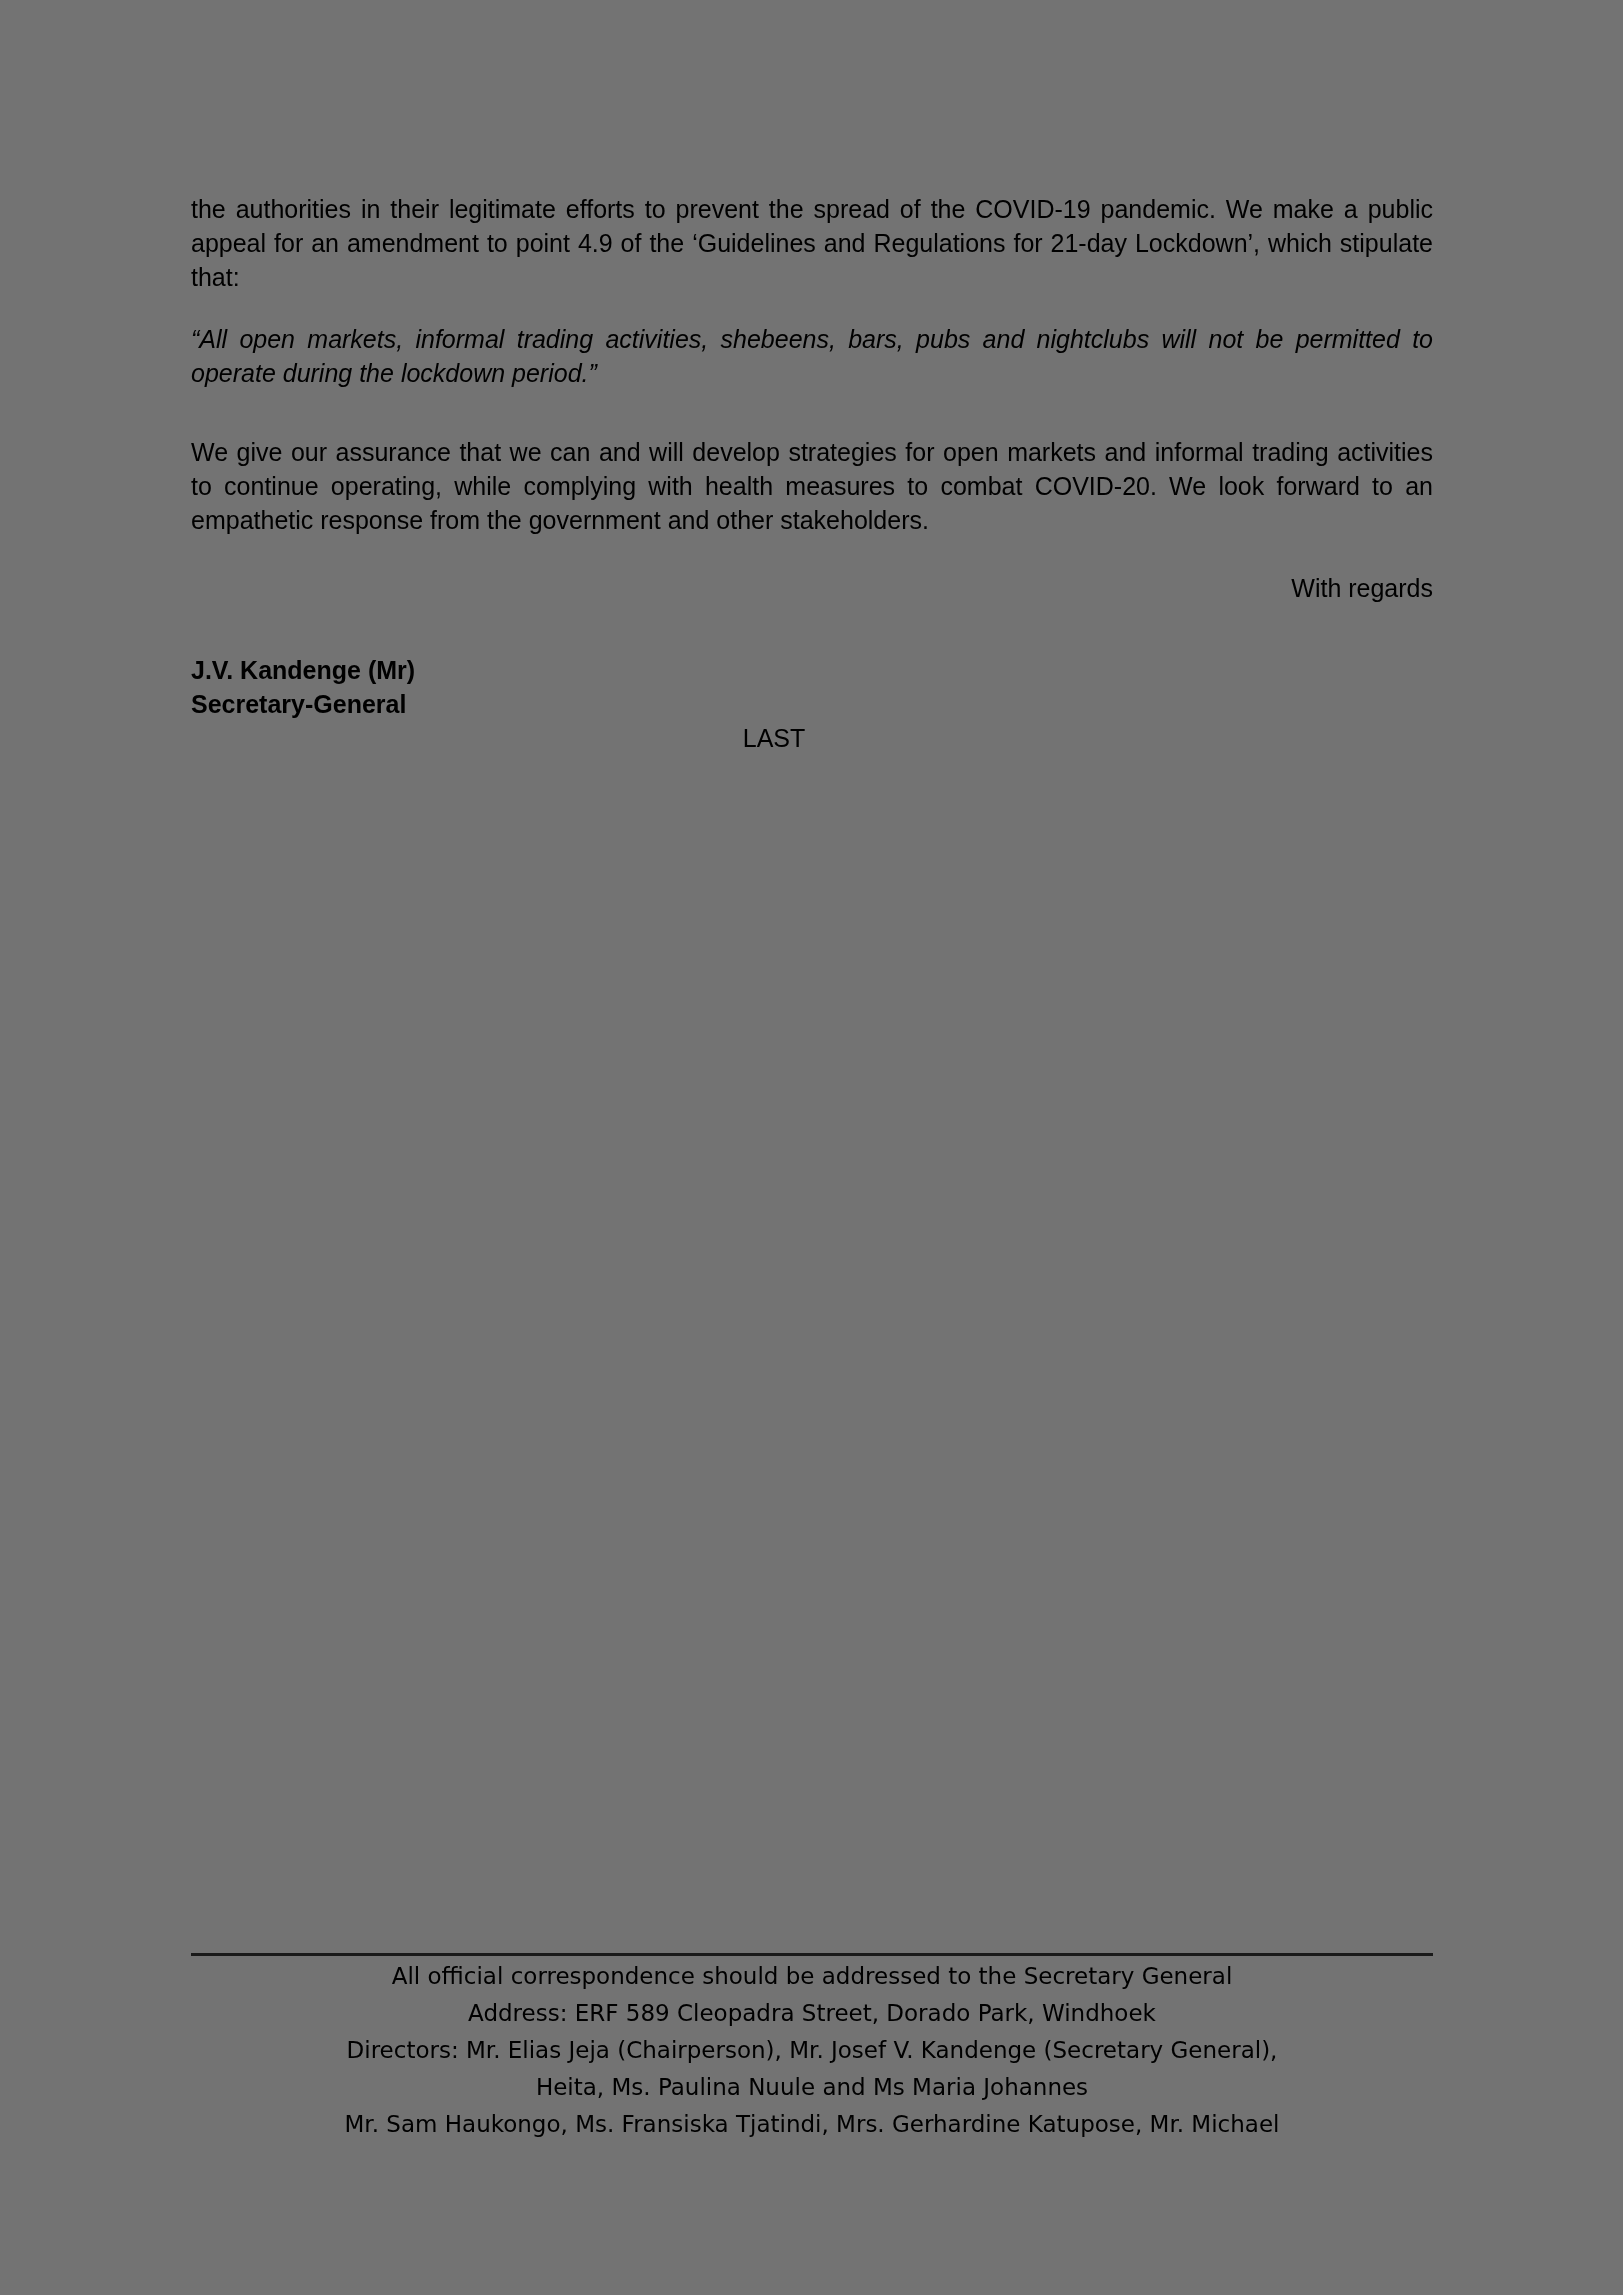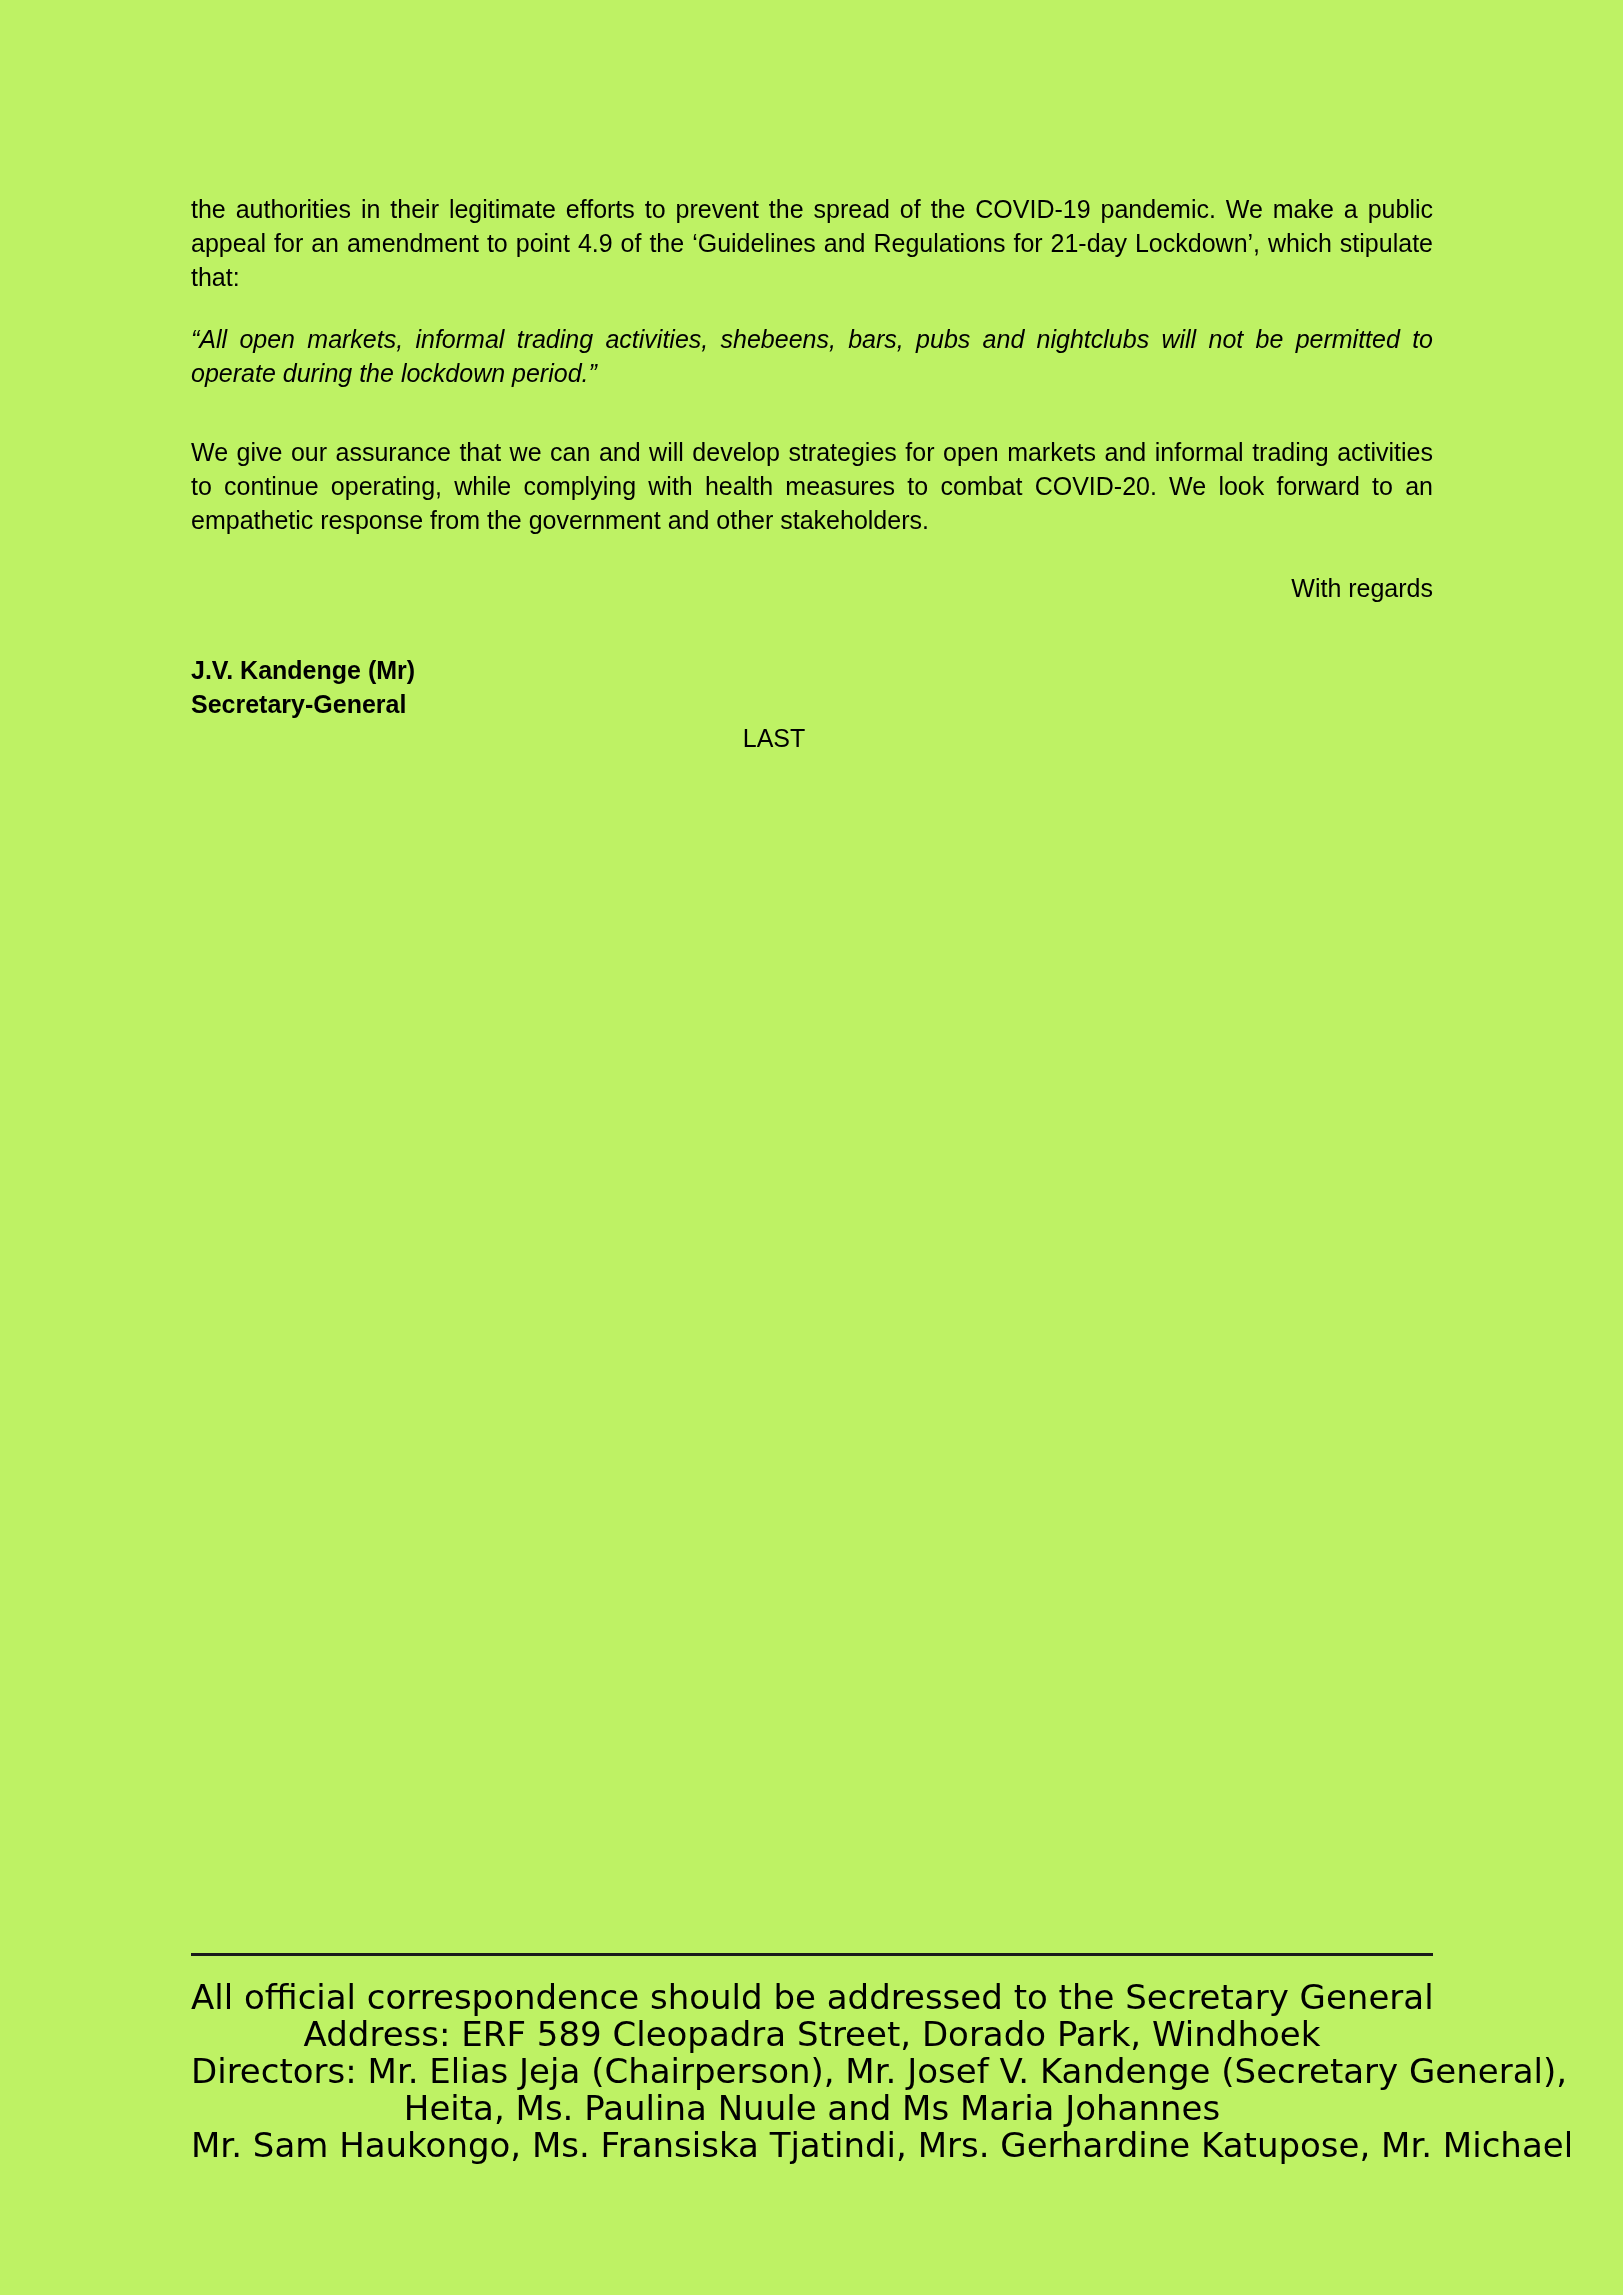--- a/index.html
+++ b/index.html
@@ -11,21 +11,21 @@
     width: 1623px;
     height: 2295px;
     position: relative;
     overflow: hidden;
     font-family: "Liberation Sans", sans-serif;
     color: #000000;
   }
   .page {
     position: absolute;
     inset: 0;
-    background: #bef264;
+    background: #737373;
   }
   .content {
     position: absolute;
     left: 191px;
     top: 0;
     width: 1242px;
     padding-top: 192px;
     font-size: 25px;
     line-height: 34px;
   }
@@ -65,23 +65,23 @@
   .ends-line span {
     position: relative;
     left: -38px;
   }
   .footer {
     position: absolute;
     left: 191px;
     top: 1953px;
     width: 1242px;
     border-top: 3.1px solid #1a1a1a;
-    padding-top: 23px;
+    padding-top: 2px;
     font-family: "DejaVu Sans", sans-serif;
-    font-size: 34px;
+    font-size: 23px;
     line-height: 37px;
     text-align: center;
   }
   .footer-line {
     white-space: nowrap;
   }
 </style>
 </head>
 <body>
 

